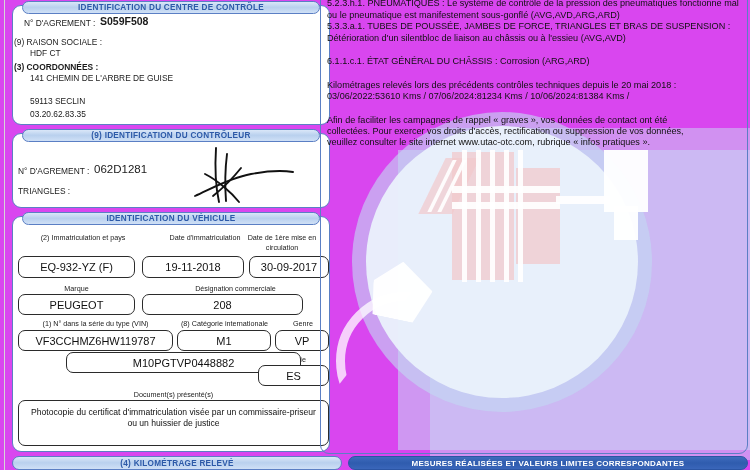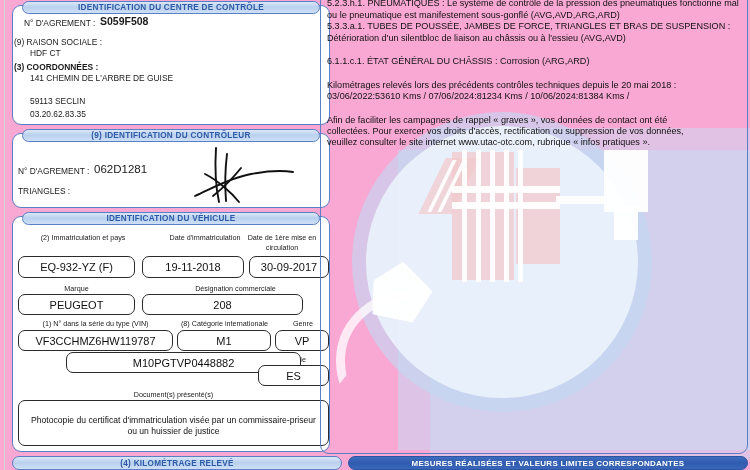--- a/index.html
+++ b/index.html
@@ -6,21 +6,21 @@
     margin: 0; padding: 0;
     width: 750px; height: 470px;
     overflow: hidden;
     background: #ffffff;
     font-family: "Liberation Sans", sans-serif;
   }
 
   #page {
     position: relative;
     width: 750px; height: 470px;
-    background: #f9a8d4;
+    background: #d946ef;
     overflow: hidden;
   }
 
   
   .wm-layer { position:absolute; inset:0; overflow:hidden; pointer-events:none; }
   .wm-circle-outer {
     position: absolute;
     left: 352px; top: 112px;
     width: 300px; height: 300px;
     border-radius: 50%;
@@ -150,21 +150,21 @@
     border:1.3px solid #2b2b2b;
     border-radius:7px;
     background:#ffffff;
     display:flex;
     align-items:center;
     justify-content:center;
     font-size:11px;
     color:#111;
     white-space:nowrap;
   }
-  .vbox.multi { display:block; padding:14px 6px 0 6px; text-align:center; font-size:8.6px; line-height:11px; }
+  .vbox.multi { display:block; padding:6px 6px 0 6px; text-align:center; font-size:8.6px; line-height:11px; }
 
   
   .rtext {
     position:absolute;
     font-size:9.1px;
     line-height:11.6px;
     color:#101010;
     z-index:5;
   }
 

